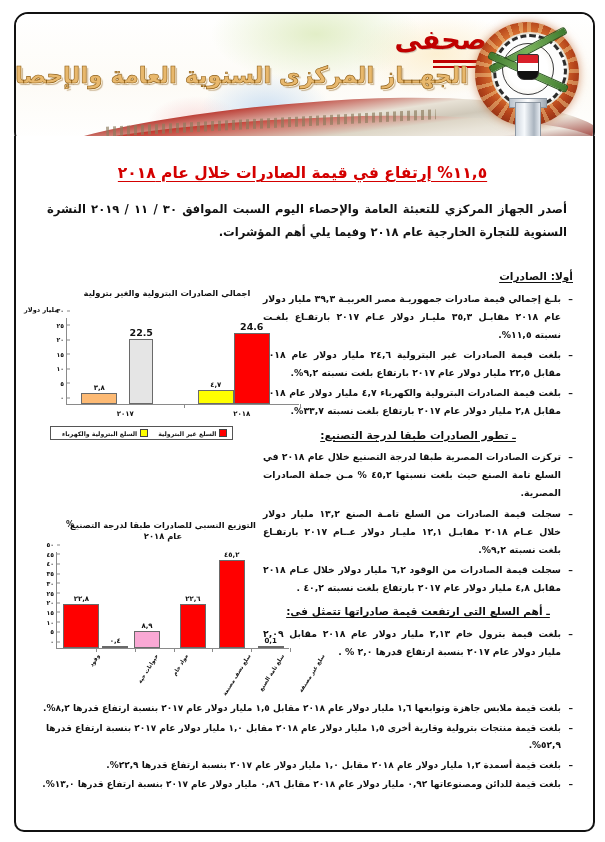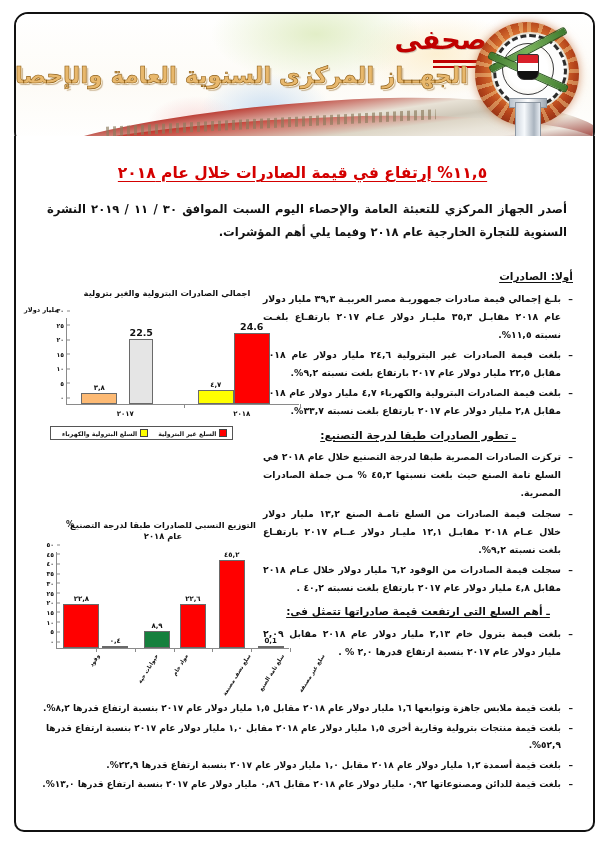--- a/index.html
+++ b/index.html
@@ -378,21 +378,21 @@
         <div class="bar" style="background: rgb(255, 0, 0); width: 36px; height: 44.232px; left: 6.41667px;">
           <span class="val">٢٢,٨</span>
         </div>
         <div class="xtick-rot" style="left: 25.4167px;">وقود</div>
         <div class="xsep" style="left: 38.8333px;"></div>
         <div class="bar" style="background: rgb(255, 0, 0); width: 26px; height: 1px; left: 45.25px;">
           <span class="val">٠,٤</span>
         </div>
         <div class="xtick-rot" style="left: 64.25px;">حيوانات حية</div>
         <div class="xsep" style="left: 77.6667px;"></div>
-        <div class="bar" style="background: #15803d; width: 26px; height: 17.266px; left: 87px;">
+        <div class="bar" style="background: #f9a8d4; width: 26px; height: 17.266px; left: 77px;">
           <span class="val">٨,٩</span>
         </div>
         <div class="xtick-rot" style="left: 103.083px;">مواد خام</div>
         <div class="xsep" style="left: 116.5px;"></div>
         <div class="bar" style="background: rgb(255, 0, 0); width: 26px; height: 43.844px; left: 122.917px;">
           <span class="val">٢٢,٦</span>
         </div>
         <div class="xtick-rot" style="left: 141.917px;">سلع نصف مصنعة</div>
         <div class="xsep" style="left: 155.333px;"></div>
         <div class="bar" style="background: rgb(255, 0, 0); width: 26px; height: 87.688px; left: 161.75px;">

